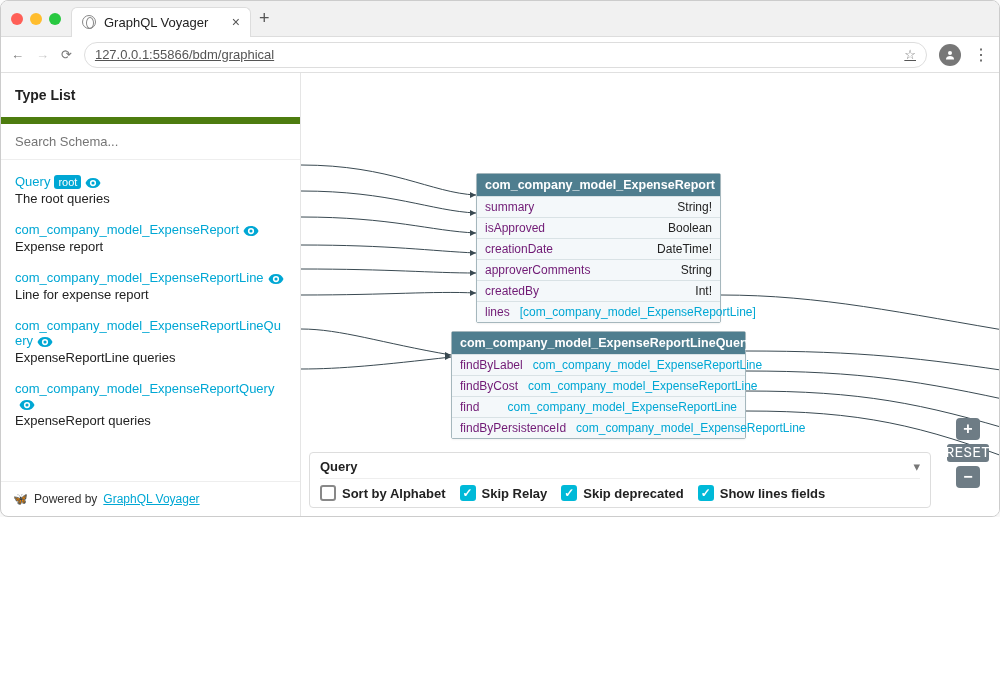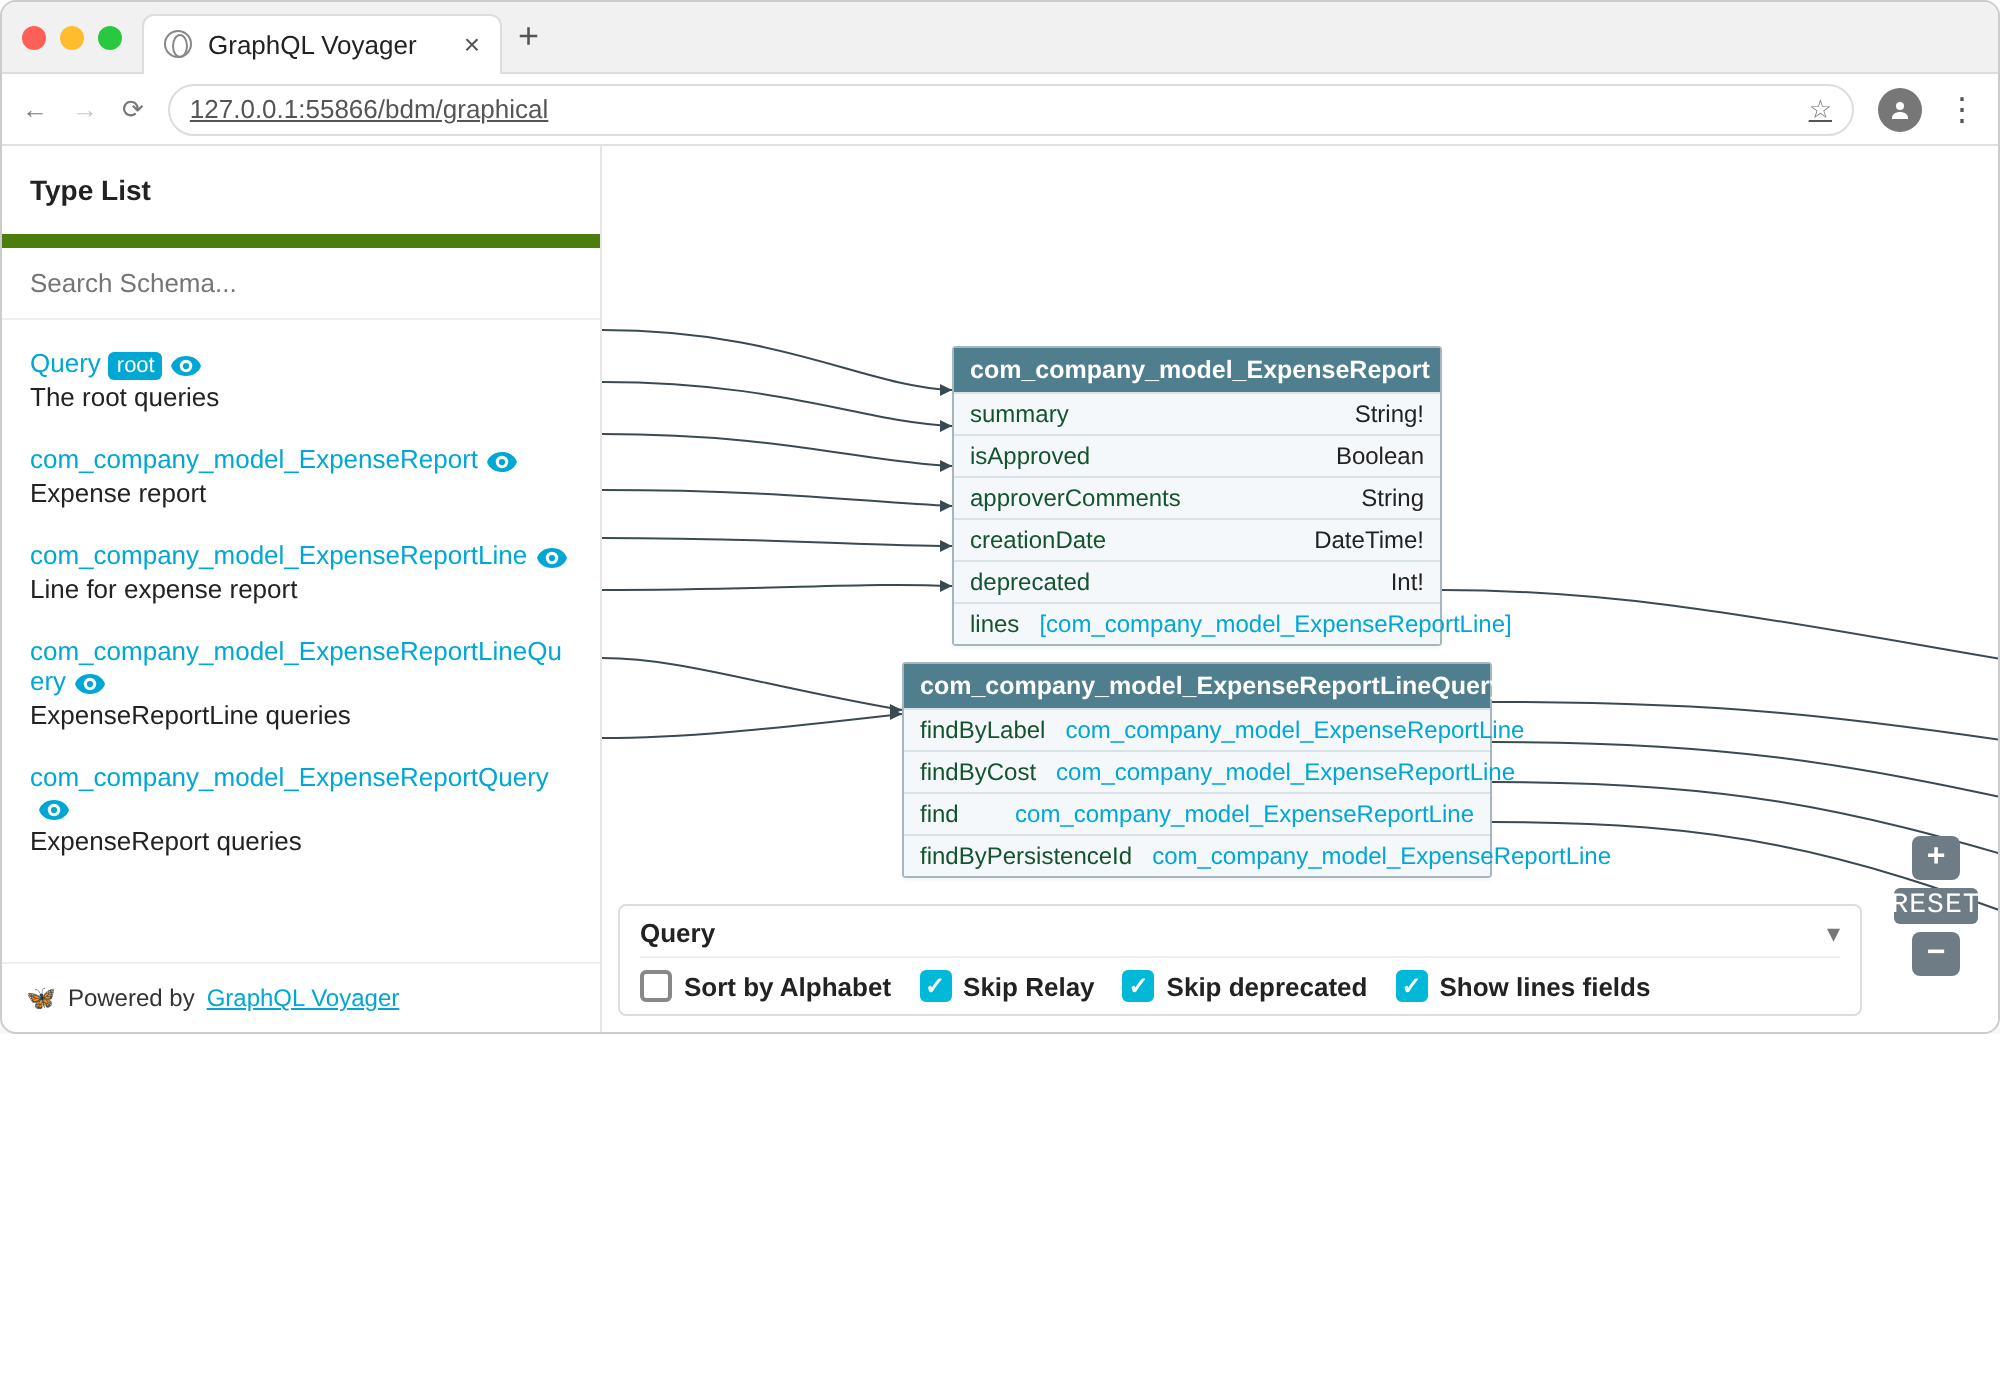--- a/index.html
+++ b/index.html
@@ -34,21 +34,21 @@
   .eye { display:inline-block; width:16px; height:10px; vertical-align:middle; margin-left:4px; }
   .eye svg { display:block; }
   .footer { border-top: 1px solid #eee; padding: 10px 12px; font-size: 12px; color: #333; display:flex; align-items:center; gap:6px; }
   .footer a { color: #00a7d4; text-decoration: underline; }
   
   .canvas { flex: 1; position: relative; background: #fff; overflow: hidden; }
   svg.edges { position:absolute; inset:0; width:100%; height:100%; }
   .typecard { position: absolute; border: 1px solid #a5b7bd; border-radius: 2px; background: #fff; font-size: 12px; box-shadow: 0 1px 2px rgba(0,0,0,0.05); }
   .typecard .cardhead { background: #4f7e8f; color: #fff; padding: 4px 8px; text-align: left; font-weight: 600; font-size: 12.5px; }
   .typecard .row { display:flex; justify-content: space-between; gap:10px; padding: 3px 8px; border-top: 1px solid #d9e2e5; font-size: 12px; background: #f4f8fa; }
-  .typecard .row .k { color:#14532d; } .typecard .row .v { color:#222; }
+  .typecard .row .k { color:#701a75; } .typecard .row .v { color:#222; }
   .typecard .row .link { color:#00a7d4; }
   
   .ctrl { position: absolute; left: 8px; bottom: 8px; right: 68px; background:#fff; border:1px solid #ddd; border-radius:4px; padding:6px 10px; }
   .ctrl .top { display:flex; align-items:center; justify-content:space-between; border-bottom:1px solid #eee; padding-bottom:4px; margin-bottom:6px; }
   .ctrl .title { font-weight:700; }
   .ctrl .drop { color:#777; }
   .ctrl .opts { display:flex; gap:14px; align-items:center; }
   .chk { display:flex; align-items:flex-end; gap:6px; font-size:13px;font-weight:bold; }
   .chkbox { width:16px; height:16px; border:2px solid #888; border-radius:3px; display:flex; align-items:center; justify-content:center; }
   .chkbox.on { background:#00b9d8; border-color:#00b9d8; color:#fff; }
@@ -178,29 +178,29 @@
         <div class="cardhead">com_company_model_ExpenseReport</div>
       <div class="row">
             <span class="k">summary</span>
             <span class="v">String!</span>
           </div>
           <div class="row">
             <span class="k">isApproved</span>
             <span class="v">Boolean</span>
           </div>
           <div class="row">
+            <span class="k">creationDate</span>
+            <span class="v">DateTime!</span>
+          </div>
+          <div class="row">
             <span class="k">approverComments</span>
             <span class="v">String</span>
           </div>
           <div class="row">
-            <span class="k">creationDate</span>
-            <span class="v">DateTime!</span>
-          </div>
-          <div class="row">
-            <span class="k">deprecated</span>
+            <span class="k">createdBy</span>
             <span class="v">Int!</span>
           </div>
           <div class="row">
             <span class="k">lines</span>
             <span class="v link">[com_company_model_ExpenseReportLine]</span>
           </div>
         </div>
 
       <div class="typecard" id="card1" style="left:150px; top:258px; width:295px;">
         <div class="cardhead">com_company_model_ExpenseReportLineQuery</div>

